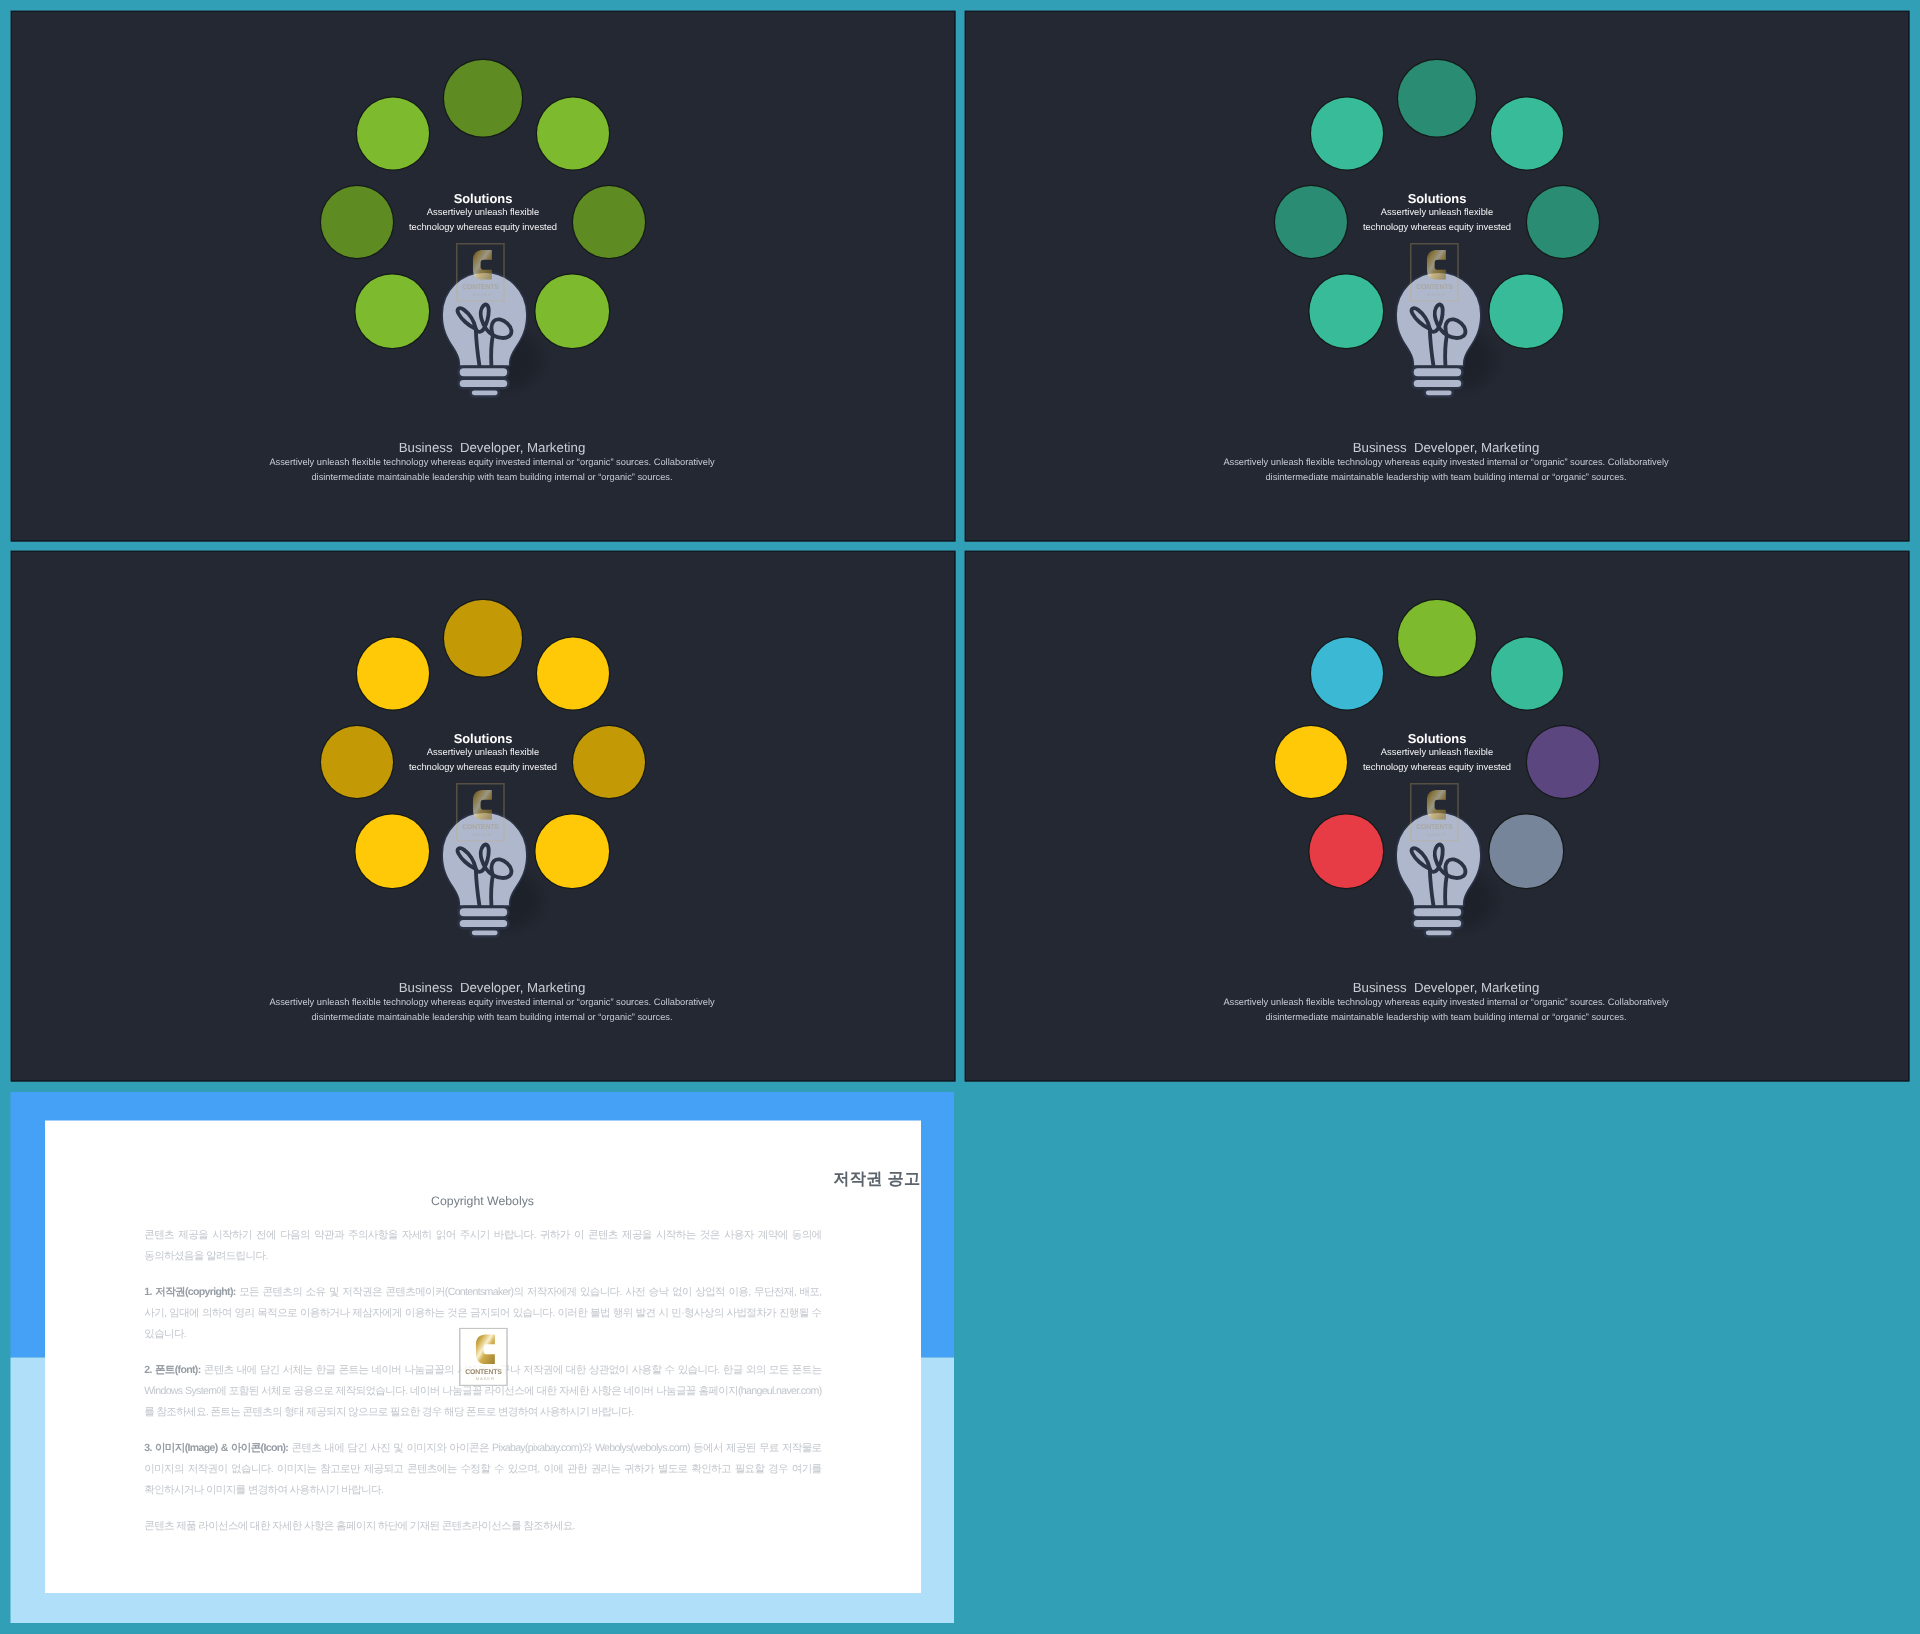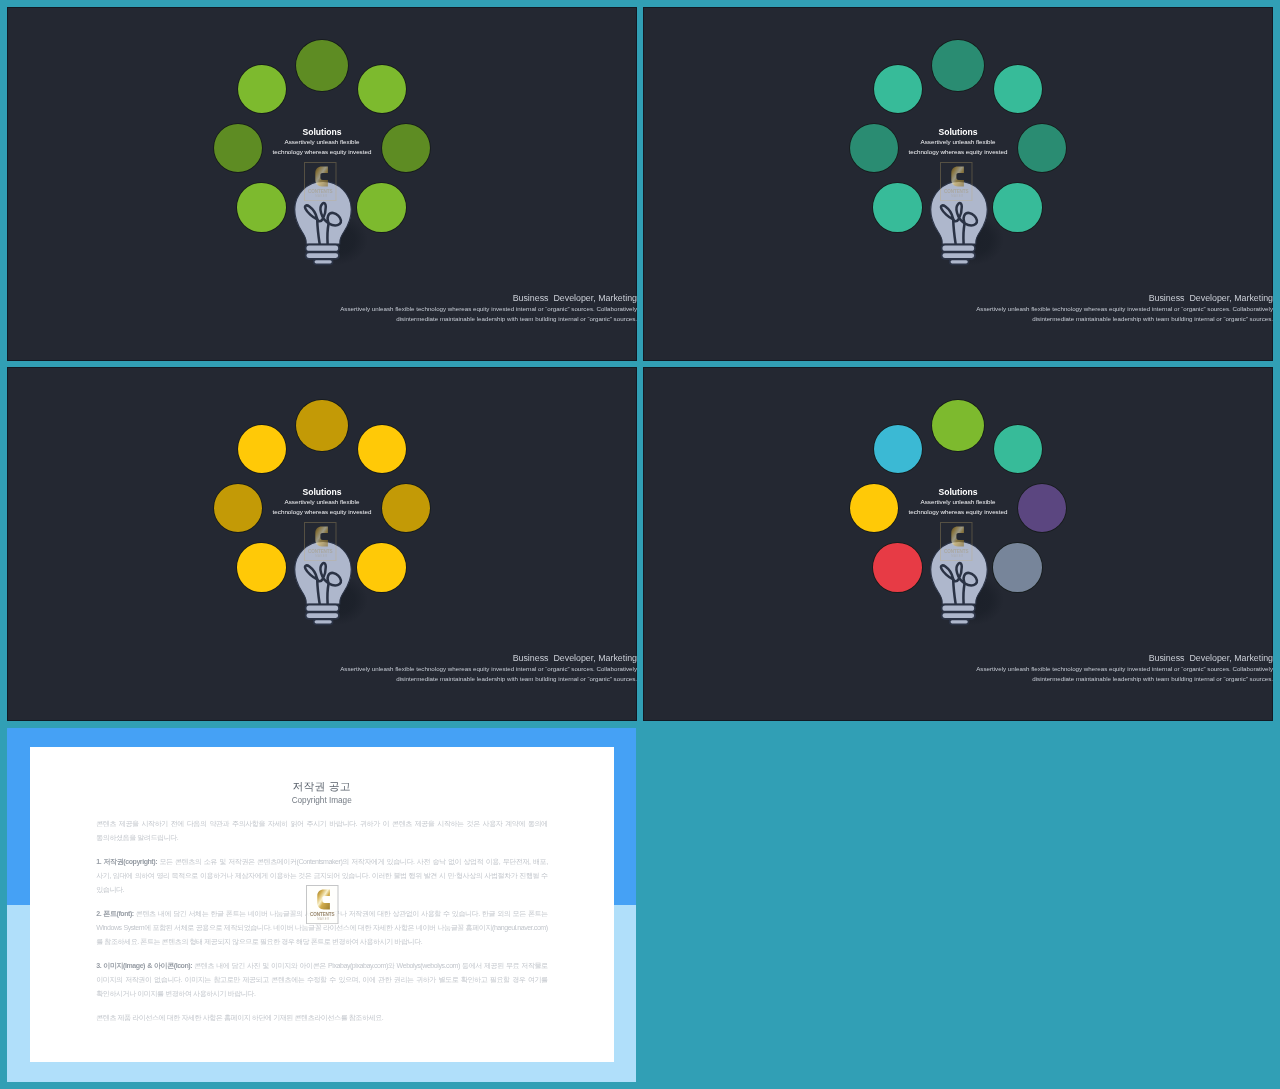--- a/index.html
+++ b/index.html
@@ -19,37 +19,37 @@
   .diagram{position:absolute;left:0;top:0;width:630px;height:354px;}
 
   .dot{position:absolute;border-radius:50%;box-shadow:0 0 0 .8px rgba(8,14,6,.55);}
 
   .bulbwrap{position:absolute;left:282px;top:170px;width:80px;height:95px;}
 
   .ctr{position:absolute;left:0;right:0;text-align:center;color:#ffffff;transform:translateZ(0);}
   .ctr-title{top:119.8px;font-size:8.6px;font-weight:bold;line-height:10px;}
   .ctr-sub{top:130.4px;font-size:6.24px;line-height:9.3px;color:#f3f4f7;}
 
-  .foot{position:absolute;left:12px;right:0;text-align:right;transform:translateZ(0);}
+  .foot{position:absolute;left:12px;right:0;text-align:center;transform:translateZ(0);}
   .foot-title{top:286.1px;font-size:8.85px;color:#caced6;line-height:11px;white-space:pre-wrap;}
   .foot-sub{top:296.5px;font-size:6.2px;line-height:10.1px;color:#c6cbd4;}
 
   
   .wmwrap{position:absolute;left:297.4px;top:154.7px;width:32.5px;height:39.2px;
           opacity:.56;pointer-events:none;}
   .wmwrap-doc{position:absolute;left:299.3px;top:157.1px;width:32.5px;height:39.2px;
           opacity:.92;pointer-events:none;}
 
   
   .docpanel{position:absolute;left:7px;top:728px;width:629px;height:354px;}
   .docbg-top{position:absolute;left:0;top:0;width:629px;height:177px;background:#45a1f5;}
   .docbg-bot{position:absolute;left:0;top:177px;width:629px;height:177px;background:#b0dffa;}
   .docpage{position:absolute;left:22.7px;top:19.3px;width:584px;height:315px;background:#fff;}
-  .doc-h1{transform:translateZ(0);position:absolute;left:0;right:0;top:31.5px;text-align:center;font-size:10.8px;
-          font-weight:normal;color:#5c646e;line-height:14px;letter-spacing:.2px;}
+  .doc-h1{transform:translateZ(0);position:absolute;left:0;right:0;top:31.5px;text-align:right;font-size:10.8px;
+          font-weight:bold;color:#5c646e;line-height:14px;letter-spacing:.2px;}
   .doc-h2{transform:translateZ(0);position:absolute;left:0;right:0;top:48.4px;text-align:center;font-size:8.2px;
           color:#757c85;line-height:10px;}
   .doc-body{transform:translateZ(0);position:absolute;left:66.5px;width:451.5px;top:69.5px;}
   .doc-p{font-size:7.05px;letter-spacing:-0.45px;line-height:13.9px;color:#c2c6cc;margin:0 0 10.4px 0;text-align:justify;
          word-break:keep-all;}
   .doc-p b{color:#979da5;font-weight:bold;}
 </style>
 </head>
 <body>
 
@@ -348,21 +348,21 @@
           <div>Assertively unleash flexible technology whereas equity invested internal or “organic” sources. Collaboratively</div>
           <div>disintermediate maintainable leadership with team building internal or “organic” sources.</div>
         </div>
     </div>
     </div>
     <div class="docpanel">
     <div class="docbg-top"></div>
     <div class="docbg-bot"></div>
     <div class="docpage">
       <div class="doc-h1">저작권 공고</div>
-      <div class="doc-h2">Copyright Image</div>
+      <div class="doc-h2">Copyright Webolys</div>
       <div class="doc-body">
           <p class="doc-p"><span>콘텐츠 제공을 시작하기 전에 다음의 약관과 주의사항을 자세히 읽어 주시기 바랍니다. 귀하가 이 콘텐츠 제공을 시작하는 것은 사용자 계약에 동의에 동의하셨음을 알려드립니다.</span></p>
           <p class="doc-p"><b>1. 저작권(copyright):</b><span> 모든 콘텐츠의 소유 및 저작권은 콘텐츠메이커(Contentsmaker)의 저작자에게 있습니다. 사전 승낙 없이 상업적 이용, 무단전재, 배포, 사기, 임대에 의하여 영리 목적으로 이용하거나 제삼자에게 이용하는 것은 금지되어 있습니다. 이러한 불법 행위 발견 시 민·형사상의 사법절차가 진행될 수 있습니다.</span></p>
           <p class="doc-p"><b>2. 폰트(font):</b><span> 콘텐츠 내에 담긴 서체는 한글 폰트는 네이버 나눔글꼴의 서체로 누구나 저작권에 대한 상관없이 사용할 수 있습니다. 한글 외의 모든 폰트는 Windows System에 포함된 서체로 공용으로 제작되었습니다. 네이버 나눔글꼴 라이선스에 대한 자세한 사항은 네이버 나눔글꼴 홈페이지(hangeul.naver.com)를 참조하세요. 폰트는 콘텐츠의 형태 제공되지 않으므로 필요한 경우 해당 폰트로 변경하여 사용하시기 바랍니다.</span></p>
           <p class="doc-p"><b>3. 이미지(Image) &amp; 아이콘(Icon):</b><span> 콘텐츠 내에 담긴 사진 및 이미지와 아이콘은 Pixabay(pixabay.com)와 Webolys(webolys.com) 등에서 제공된 무료 저작물로 이미지의 저작권이 없습니다. 이미지는 참고로만 제공되고 콘텐츠에는 수정할 수 있으며, 이에 관한 권리는 귀하가 별도로 확인하고 필요할 경우 여기를 확인하시거나 이미지를 변경하여 사용하시기 바랍니다.</span></p>
           <p class="doc-p"><span>콘텐츠 제품 라이선스에 대한 자세한 사항은 홈페이지 하단에 기재된 콘텐츠라이선스를 참조하세요.</span></p>
         </div>
     </div>
     <div class="wmwrap-doc"><svg viewBox="0 0 32.5 39.2" width="32.5" height="39.2">
    <defs>

